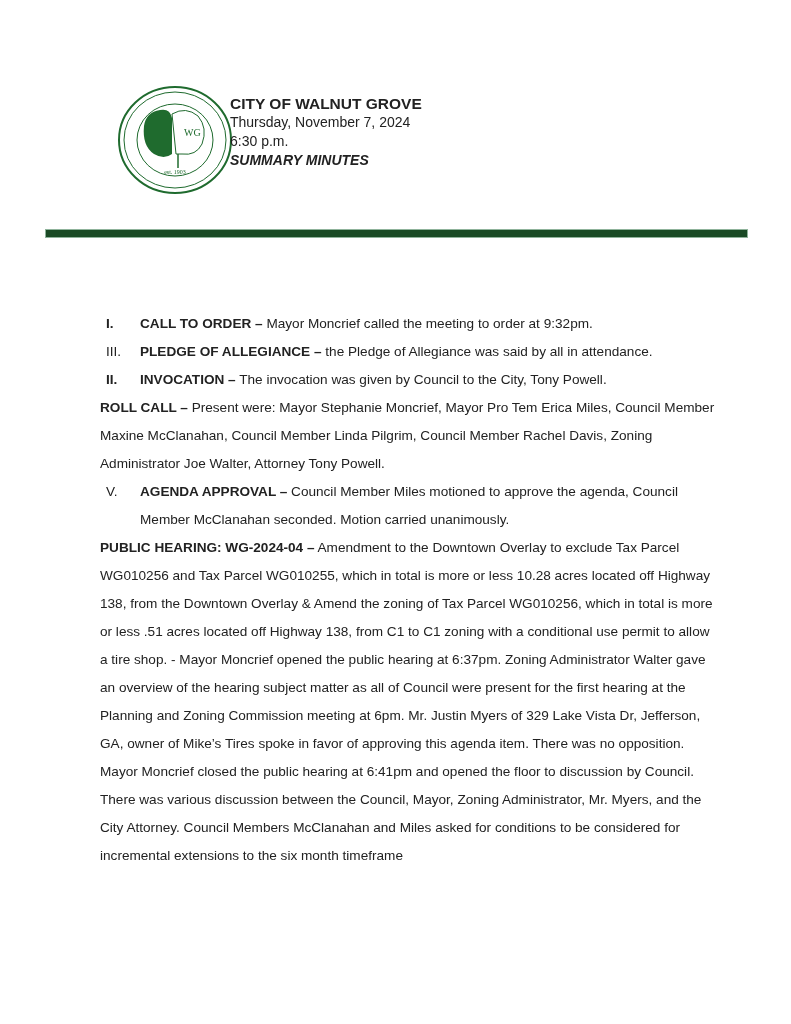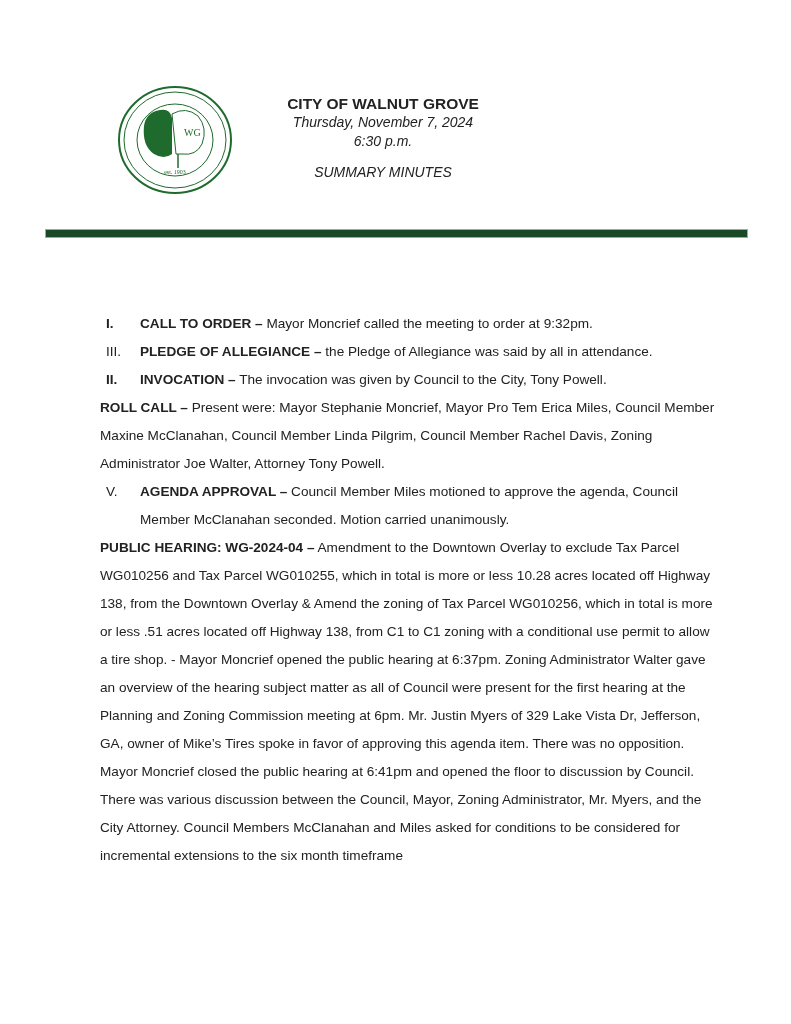--- a/index.html
+++ b/index.html
@@ -1,22 +1,22 @@
 <!DOCTYPE html>
 <html><head>
 <meta charset="utf-8">
 <style>
   html, body { margin: 0; padding: 0; background: #ffffff; }
   body { width: 791px; height: 1024px; position: relative; overflow: hidden;
          font-family: "Liberation Sans", "DejaVu Sans", sans-serif; color: #222; }
   .seal { position: absolute; left: 116px; top: 84px; width: 118px; height: 112px; }
-  .header { position: absolute; left: 218px; top: 94px; width: 330px; text-align: center; line-height: 19px; font-size: 14px; }
+  .header { position: absolute; left: 230px; top: 94px; width: 330px; line-height: 19px; font-size: 14px; }
   .header .title { font-weight: bold; font-size: 15.5px; }
-  .header .italic { font-style: italic; }
-  .header .bold-italic { font-weight: normal; font-style: italic; margin-top: 12px; }
+  .header .italic { }
+  .header .bold-italic { font-weight: bold; font-style: italic; }
   .rule { position: absolute; left: 45px; top: 229px; width: 703px; height: 9px; background: #1a4a25; border: 1px solid #8fb39b; box-sizing: border-box; }
   .items { position: absolute; left: 100px; top: 310px; width: 620px; font-size: 13.6px; line-height: 28px; }
   .item { display: flex; }
   .num { width: 40px; flex: 0 0 40px; padding-left: 6px; box-sizing: border-box; }
   .num.bold { font-weight: bold; }
   .body { flex: 1; }
   .lbl { font-weight: bold; margin-top: 28px; }
 </style>
 </head>
 <body>

